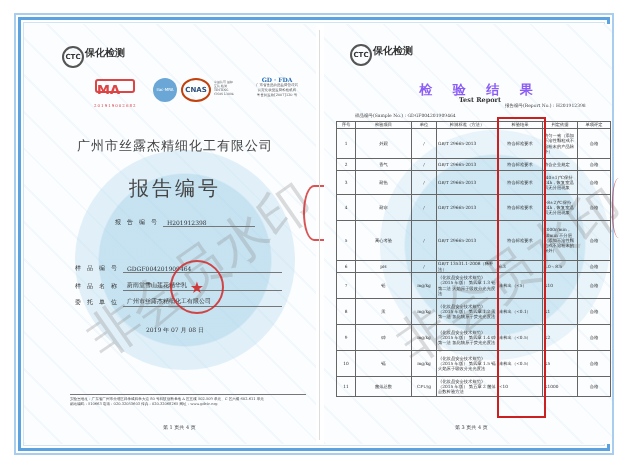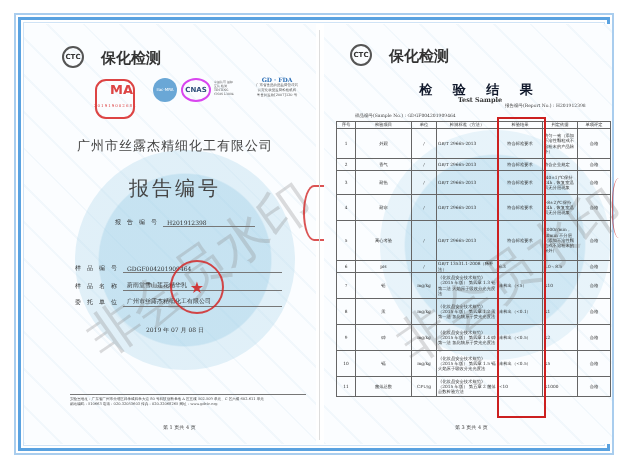--- a/index.html
+++ b/index.html
@@ -10,43 +10,43 @@
   .paper { position:absolute; top:24px; height:420px; background:#fbfdff;
     background-image: repeating-linear-gradient(45deg, rgba(160,200,225,0.10) 0 2px, transparent 2px 26px); }
   .page-left { left:24px; width:292px; }
   .page-right { left:324px; width:288px; }
   .divider { position:absolute; left:319px; top:30px; width:1px; height:410px; background:#dddddd; }
   .big-seal { position:absolute; left:75px; top:150px; width:220px; height:220px; border-radius:50%;
     background: radial-gradient(circle at 50% 50%, rgba(155,205,230,0.55) 0 55%, rgba(175,215,235,0.35) 56% 100%); }
   .big-seal-r { position:absolute; left:380px; top:130px; width:230px; height:230px; border-radius:50%;
     background: radial-gradient(circle at 50% 50%, rgba(155,205,230,0.45) 0 55%, rgba(175,215,235,0.25) 56% 100%); }
   .watermark { position:absolute; font-size:52px; color:rgba(140,140,140,0.30); transform:rotate(-35deg); white-space:nowrap; font-family:"DejaVu Sans", sans-serif; }
-  .logo { position:absolute; display:flex; align-items:flex-end; gap:17px; }
+  .logo { position:absolute; display:flex; align-items:flex-start; gap:1px; }
   .ctc-circle { width:22px; height:22px; border-radius:50%; border:2px solid #555; box-sizing:border-box; display:flex; align-items:center; justify-content:center; font-size:7px; font-weight:bold; color:#333; font-family:"DejaVu Sans", sans-serif; }
-  .logo-text { font-size:15px; font-weight:bold; color:#333; font-family:"DejaVu Sans", sans-serif; }
-  .cma { position:absolute; left:95px; top:79px; width:40px; height:40px; border:2px solid #d44; border-radius:11px; box-sizing:border-box; color:#d44; font-weight:bold; font-size:13px; text-align:right; line-height:18px; font-family:"DejaVu Sans", sans-serif; }
+  .logo-text { font-size:10px; font-weight:bold; color:#333; font-family:"DejaVu Sans", sans-serif; }
+  .cma { position:absolute; left:95px; top:79px; width:40px; height:14px; border:2px solid #d44; border-radius:3px; box-sizing:border-box; color:#d44; font-weight:bold; font-size:13px; text-align:left; line-height:18px; font-family:"DejaVu Sans", sans-serif; }
   .cma-num { position:absolute; left:94px; top:103px; font-size:4px; color:#d44; letter-spacing:1px; }
   .ilac { position:absolute; left:153px; top:78px; width:24px; height:24px; border-radius:50%; background:#6aa7d6; color:#fff; font-size:4px; text-align:center; line-height:24px; font-family:"DejaVu Sans", sans-serif; }
-  .cnas { position:absolute; left:181px; top:78px; width:30px; height:24px; border-radius:50%; border:2px solid #d946ef; box-sizing:border-box; color:#2f4f7a; font-size:7px; font-weight:bold; text-align:center; line-height:20px; font-family:"DejaVu Sans", sans-serif; }
+  .cnas { position:absolute; left:181px; top:78px; width:30px; height:24px; border-radius:50%; border:2px solid #c2410c; box-sizing:border-box; color:#2f4f7a; font-size:7px; font-weight:bold; text-align:center; line-height:20px; font-family:"DejaVu Sans", sans-serif; }
   .cnas-small { position:absolute; left:214px; top:80px; font-size:3px; line-height:4px; color:#555; width:20px; }
   .gdfda { position:absolute; left:243px; top:76px; width:68px; text-align:center; }
   .gdfda-title { font-size:6px; font-weight:bold; color:#2a6db5; }
   .gdfda-line { font-size:3.5px; color:#555; line-height:5px; }
   .company { position:absolute; left:30px; top:137px; width:290px; text-align:center; font-size:13px; color:#444; letter-spacing:1px; }
   .report-title { position:absolute; left:30px; top:175px; width:290px; text-align:center; font-size:20px; color:#444; letter-spacing:3px; }
   .field-row { position:absolute; display:flex; align-items:flex-end; font-size:6px; color:#333; }
   .field-label { letter-spacing:6px; }
   .field-val { border-bottom:1px solid #777; padding-left:4px; }
   .stamp { position:absolute; left:170px; top:260px; width:54px; height:54px; border-radius:50%; border:2px solid rgba(210,40,40,0.85); box-sizing:border-box; display:flex; align-items:center; justify-content:center; color:rgba(210,40,40,0.9); font-size:16px; }
   .stamp-side { position:absolute; left:303px; top:185px; width:22px; height:56px; border-radius:50% 0 0 50%; border:2px solid rgba(210,40,40,0.8); border-right:none; box-sizing:border-box; }
   .date { position:absolute; left:30px; top:326px; width:290px; text-align:center; font-size:6px; color:#333; }
   .footer-line { position:absolute; left:70px; top:394px; width:236px; height:1px; background:#777; }
   .footer-text { position:absolute; left:70px; top:397px; font-size:3.6px; line-height:5px; color:#444; width:240px; }
   .page-num { position:absolute; font-size:5px; color:#444; }
-  .rt-title { position:absolute; left:380px; top:81px; width:200px; text-align:center; font-size:13px; font-weight:bold; letter-spacing:8px; color:#0f172a; }
+  .rt-title { position:absolute; left:380px; top:81px; width:200px; text-align:center; font-size:13px; font-weight:bold; letter-spacing:8px; color:#8b5cf6; }
   .rt-sub { position:absolute; left:380px; top:96px; width:200px; text-align:center; font-size:6.5px; font-weight:bold; color:#333; }
   .rt-report { position:absolute; left:505px; top:103px; font-size:4.5px; color:#444; }
   .rt-sample { position:absolute; left:355px; top:113px; font-size:4.5px; color:#444; }
   table.res { position:absolute; left:336px; top:121px; width:274px; border-collapse:collapse; font-size:4.3px; color:#333; table-layout:fixed; }
   table.res th, table.res td { border:0.6px solid #666; padding:0 1px; text-align:center; vertical-align:middle; line-height:5.2px; }
   table.res th { font-weight:normal; height:6px; }
   table.res td.left { text-align:left; }
   .red-box { position:absolute; left:497px; top:117px; width:49px; height:301px; border:2px solid #cc2020; box-sizing:border-box; }
   .side-stamp { position:absolute; left:612px; top:178px; width:16px; height:60px; border-left:1.5px solid rgba(210,50,50,0.7); border-radius:40% 0 0 40%; }
 </style>
@@ -115,21 +115,21 @@
 <div class="paper page-right"></div>
 <div class="big-seal-r"></div>
 <div class="watermark" style="left:380px; top:240px;">非会员水印</div>
 
 <div class="logo" style="left:350px; top:44px;">
   <div class="ctc-circle">CTC</div>
   <span class="logo-text">保化检测</span>
 </div>
 
 <div class="rt-title">检 验 结 果</div>
-<div class="rt-sub">Test Sample</div>
+<div class="rt-sub">Test Report</div>
 <div class="rt-report">报告编号(Report No.)：H201912398</div>
 <div class="rt-sample">样品编号(Sample No.)：GDGF004201909464</div>
 
 <table class="res">
   <colgroup>
     <col style="width:19px">
       <col style="width:56px">
       <col style="width:25px">
       <col style="width:61px">
       <col style="width:45px">

